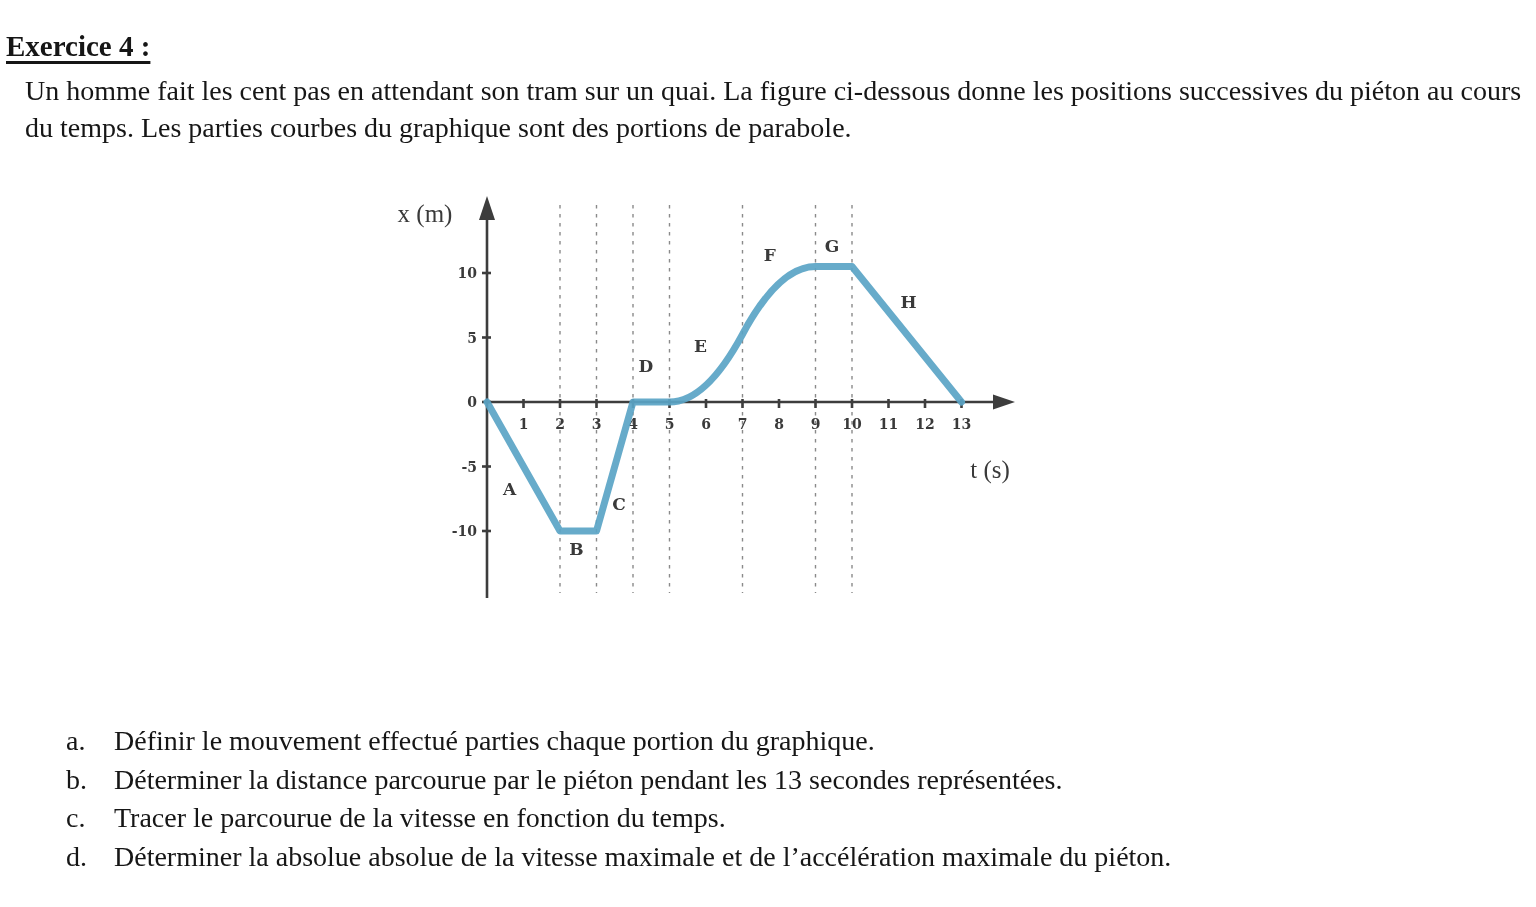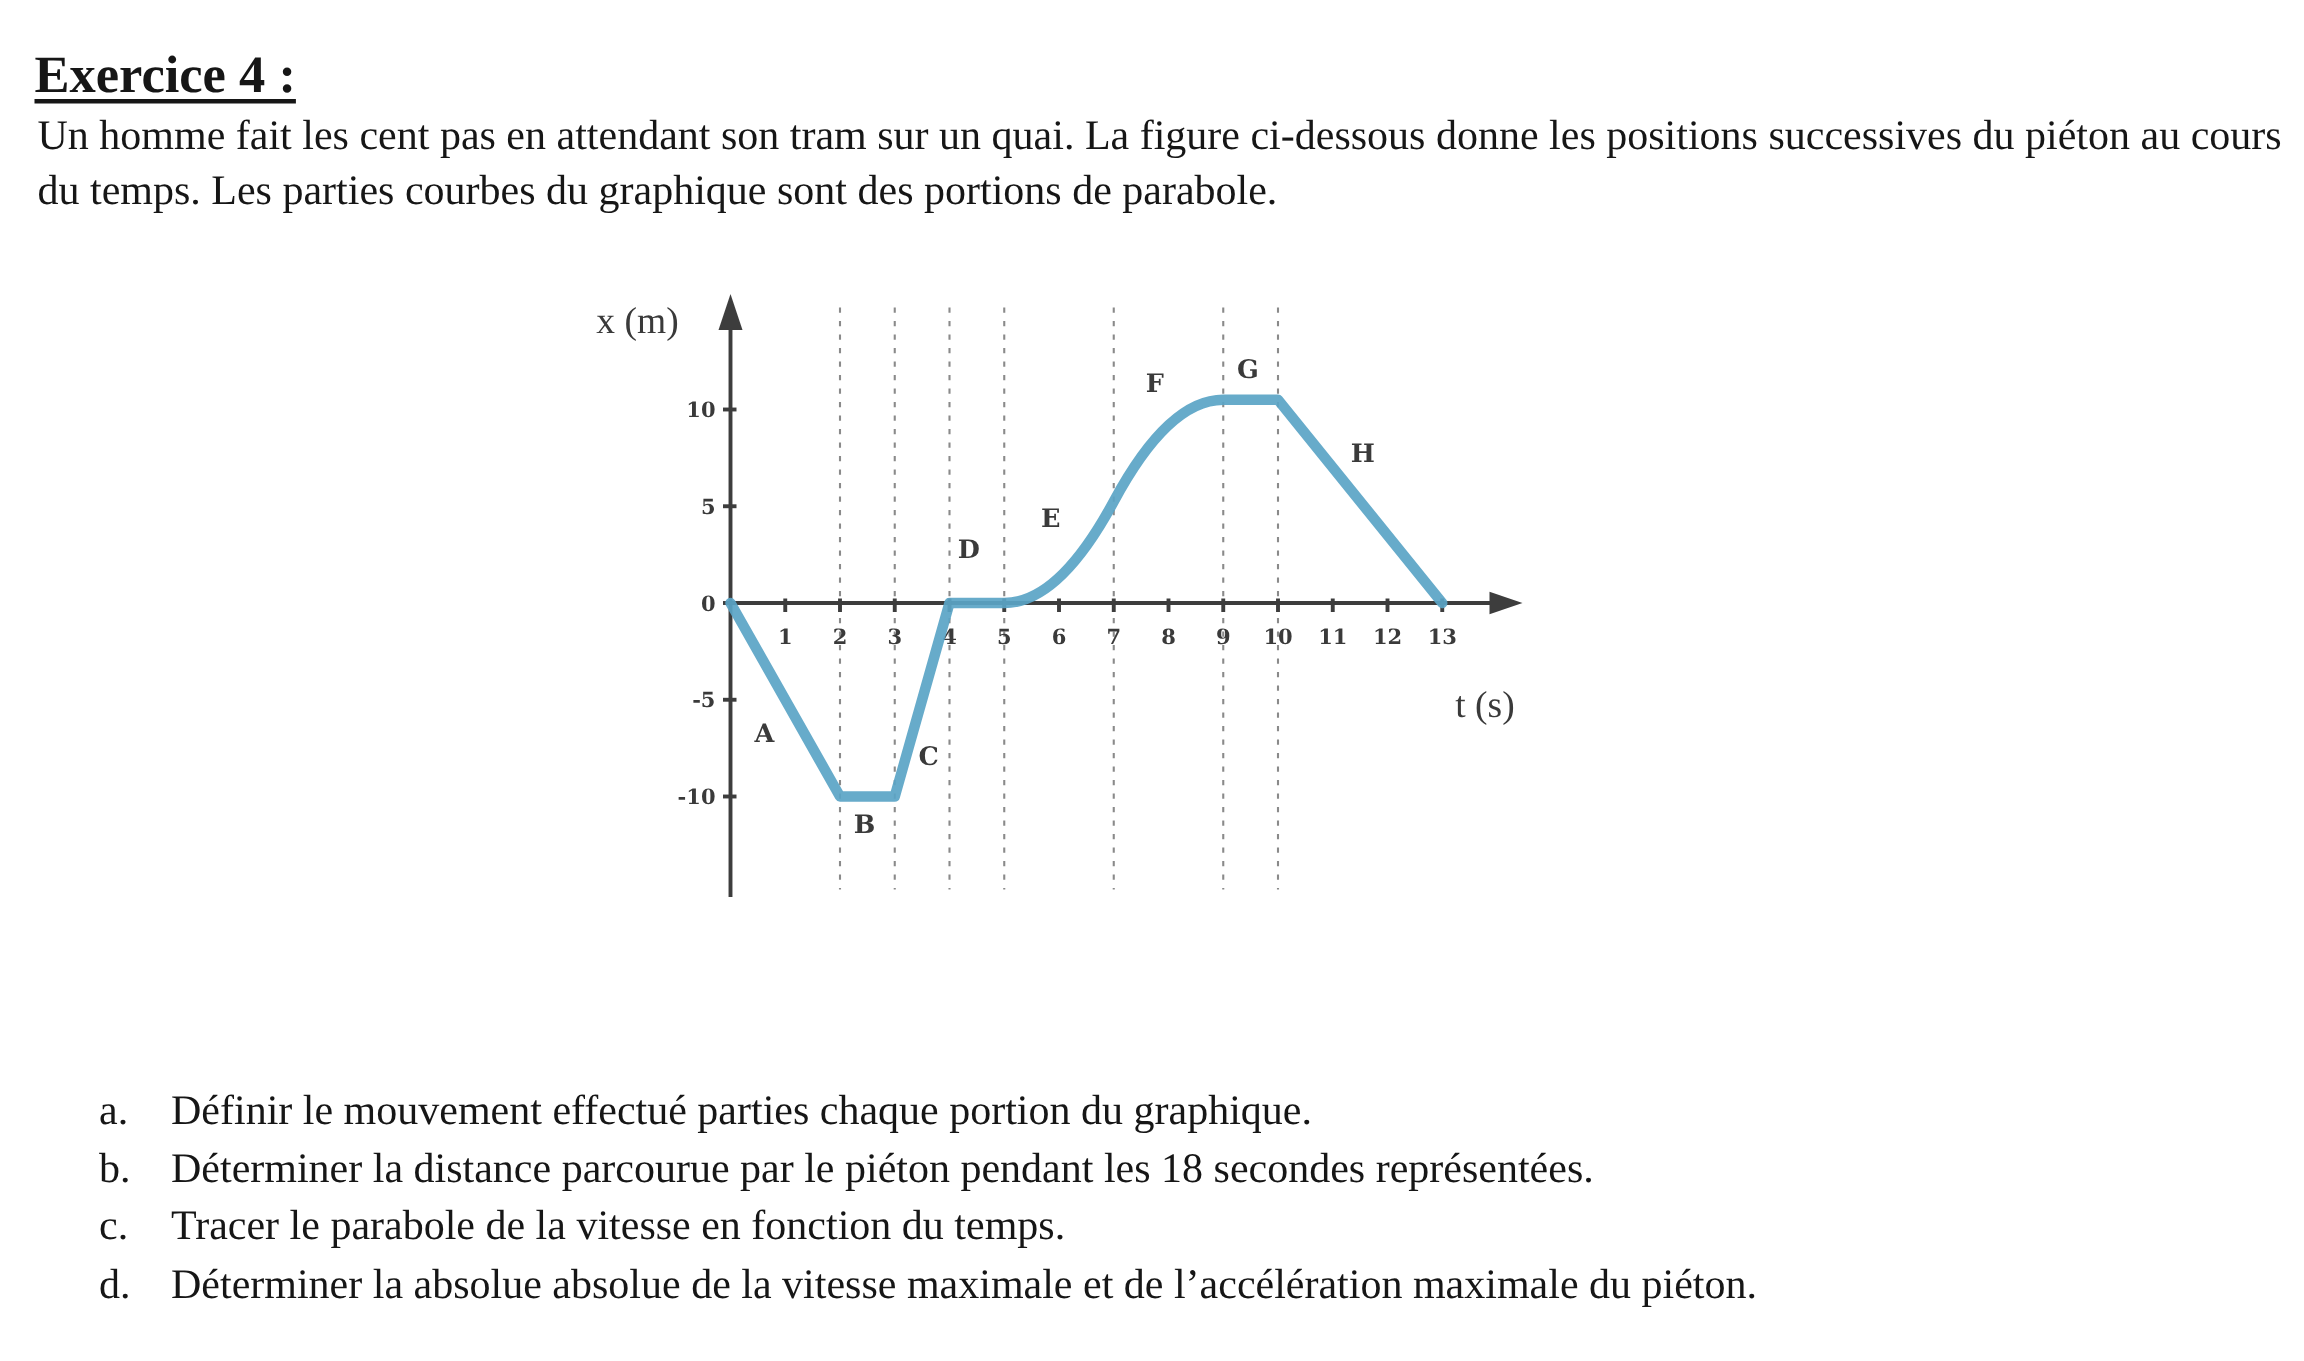--- a/index.html
+++ b/index.html
@@ -5,23 +5,23 @@
   html, body { margin: 0; padding: 0; }
   body {
     width: 1536px; height: 907px;
     background: #ffffff;
     color: #161616;
     font-family: "Liberation Serif", "DejaVu Serif", serif;
     position: relative;
     overflow: hidden;
   }
   .title {
-    position: absolute; left: 23px; top: 30px;
+    position: absolute; left: 6px; top: 30px;
     margin: 0;
-    font-size: 35px; font-weight: bold;
+    font-size: 29px; font-weight: bold;
     text-decoration: underline;
     text-decoration-thickness: 2.5px;
     text-underline-offset: 5px;
   }
   .intro {
     position: absolute; left: 23px; top: 70px;
     width: 1500px;
     margin: 2px;
     font-size: 28px; line-height: 37px;
   }
@@ -121,25 +121,25 @@
       </svg>
   </figure>
 
   <ol class="questions">
     <li class="q">
       <span class="q-letter">a.</span>
       <span class="q-text">Définir le mouvement effectué parties chaque portion du graphique.</span>
     </li>
     <li class="q">
       <span class="q-letter">b.</span>
-      <span class="q-text">Déterminer la distance parcourue par le piéton pendant les 18 secondes représentées.</span>
+      <span class="q-text">Déterminer la distance parcourue par le piéton pendant les 13 secondes représentées.</span>
     </li>
     <li class="q">
       <span class="q-letter">c.</span>
-      <span class="q-text">Tracer le parabole de la vitesse en fonction du temps.</span>
+      <span class="q-text">Tracer le parcourue de la vitesse en fonction du temps.</span>
     </li>
     <li class="q">
       <span class="q-letter">d.</span>
       <span class="q-text">Déterminer la absolue absolue de la vitesse maximale et de l’accélération maximale du piéton.</span>
     </li>
   </ol>
 
 </div>
 
 </body></html>

